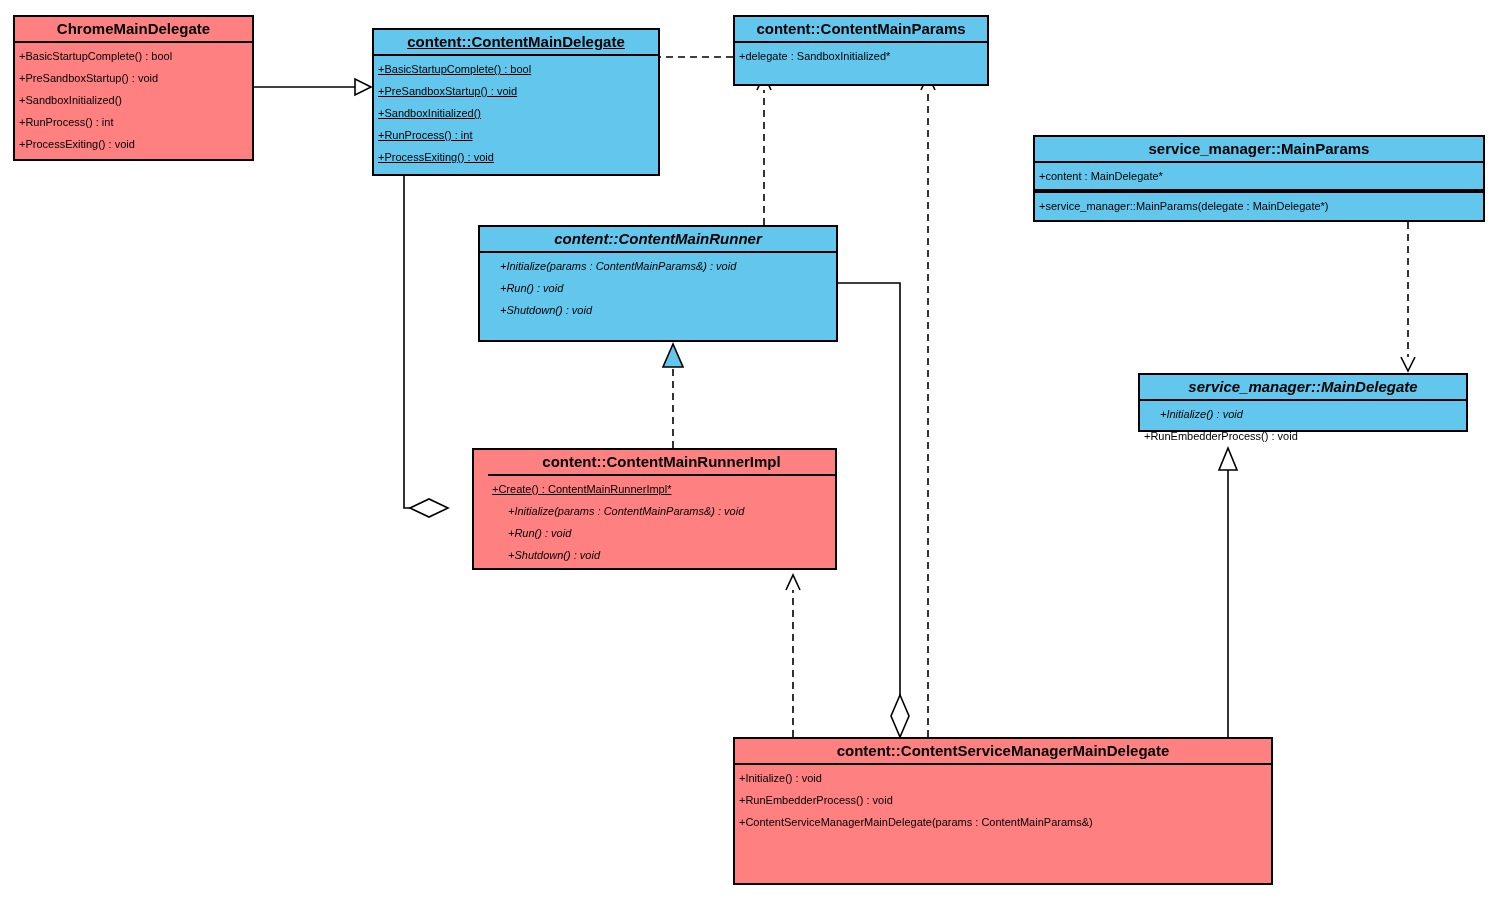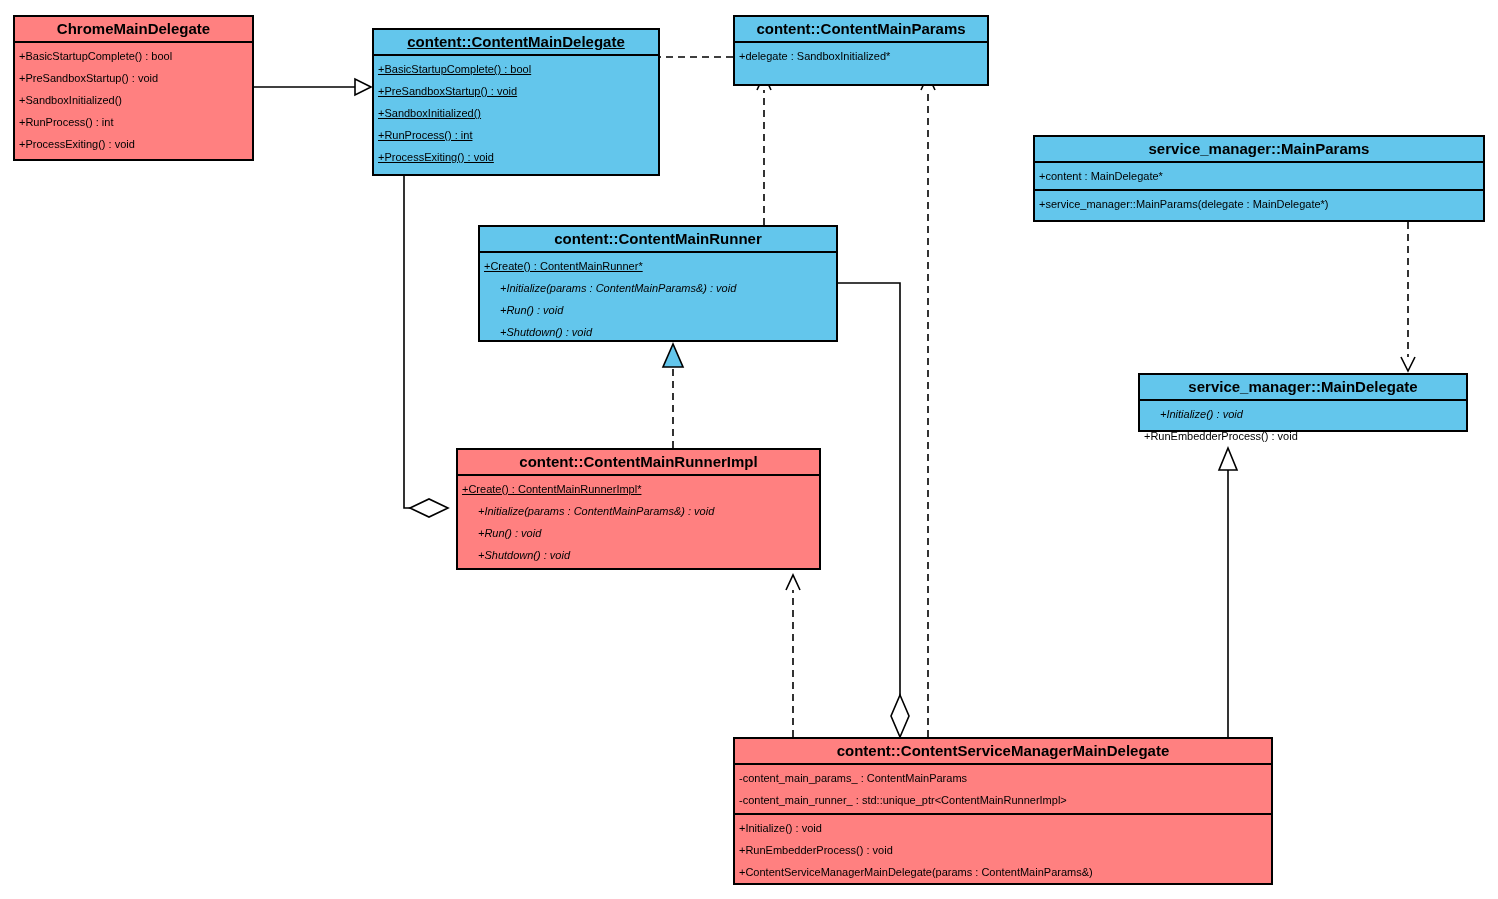--- a/index.html
+++ b/index.html
@@ -31,26 +31,26 @@
   .box-title {
     font-weight: bold;
     font-size: 15px;
     text-align: center;
     line-height: 22px;
     padding: 1px 4px;
     border-bottom: 2px solid #000000;
     white-space: nowrap;
     overflow: hidden;
   }
-  .box-title.ti { }
+  .box-title.ti { font-style: italic; }
   .comp {
     padding: 2px 0;
   }
   .comp + .comp {
-    border-top: 2px solid #000000;
+    border-top: 4px solid #000000;
   }
   .row {
     font-size: 11px;
     line-height: 22px;
     padding: 0 4px;
     white-space: nowrap;
     overflow: hidden;
   }
   .it { font-style: italic; margin-left: 16px; }
   .un { text-decoration: underline; }
@@ -148,51 +148,46 @@
       <div class="row">+content : MainDelegate*</div>
     </div>
     <div class="comp">
       <div class="row">+service_manager::MainParams(delegate : MainDelegate*)</div>
     </div>
   </div>
 
   <div class="class-box fill-blue" style="left:478px; top:225px; width:360px; height:117px;">
     <div class="box-title ti">content::ContentMainRunner</div>
     <div class="comp">
-      <div class="row un">+Create() : ContentMainRunner*</div>
       <div class="row it">+Initialize(params : ContentMainParams&amp;) : void</div>
       <div class="row it">+Run() : void</div>
       <div class="row it">+Shutdown() : void</div>
     </div>
   </div>
 
   <div class="class-box fill-blue" style="left:1138px; top:373px; width:330px; height:59px;">
     <div class="box-title ti">service_manager::MainDelegate</div>
     <div class="comp">
       <div class="row it">+Initialize() : void</div>
       <div class="row">+RunEmbedderProcess() : void</div>
     </div>
   </div>
 
-  <div class="class-box fill-red" style="left:456px; top:448px; width:365px; height:122px;">
+  <div class="class-box fill-red" style="left:472px; top:448px; width:365px; height:122px;padding-left:14px;">
     <div class="box-title">content::ContentMainRunnerImpl</div>
     <div class="comp">
       <div class="row un">+Create() : ContentMainRunnerImpl*</div>
       <div class="row it">+Initialize(params : ContentMainParams&amp;) : void</div>
       <div class="row it">+Run() : void</div>
       <div class="row it">+Shutdown() : void</div>
     </div>
   </div>
 
   <div class="class-box fill-red" style="left:733px; top:737px; width:540px; height:148px;">
     <div class="box-title">content::ContentServiceManagerMainDelegate</div>
     <div class="comp">
-      <div class="row">-content_main_params_ : ContentMainParams</div>
-      <div class="row">-content_main_runner_ : std::unique_ptr&lt;ContentMainRunnerImpl&gt;</div>
-    </div>
-    <div class="comp">
       <div class="row">+Initialize() : void</div>
       <div class="row">+RunEmbedderProcess() : void</div>
       <div class="row">+ContentServiceManagerMainDelegate(params : ContentMainParams&amp;)</div>
     </div>
   </div>
 
 </div>
 
 </body></html>

